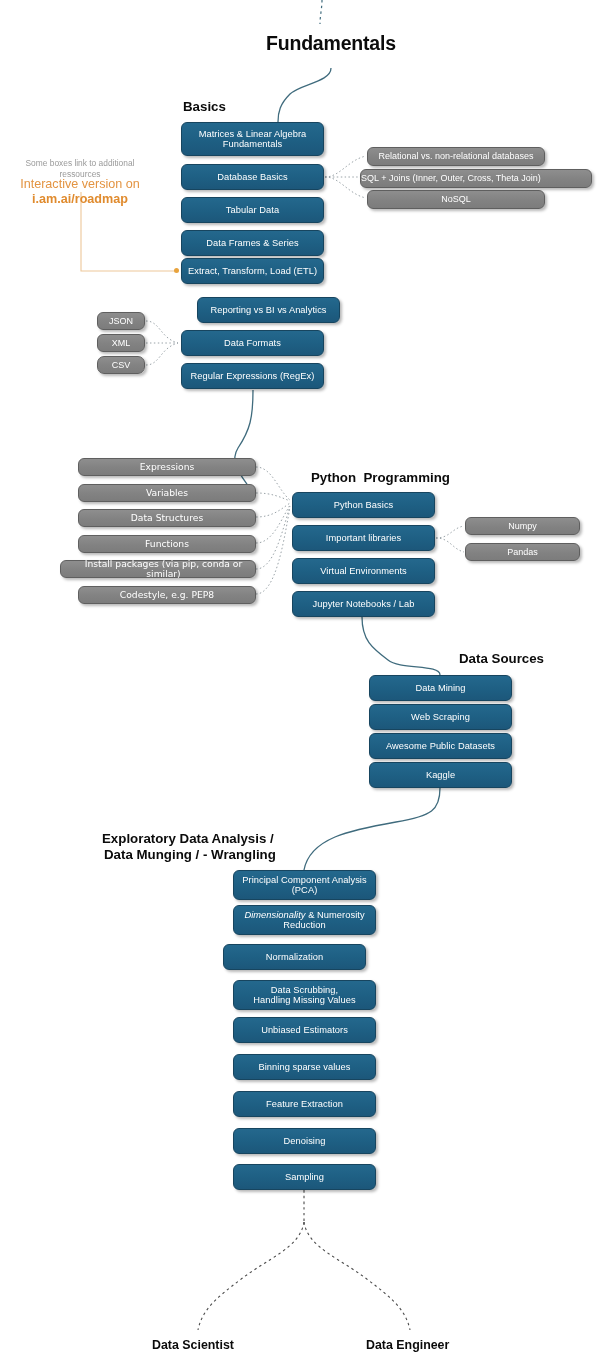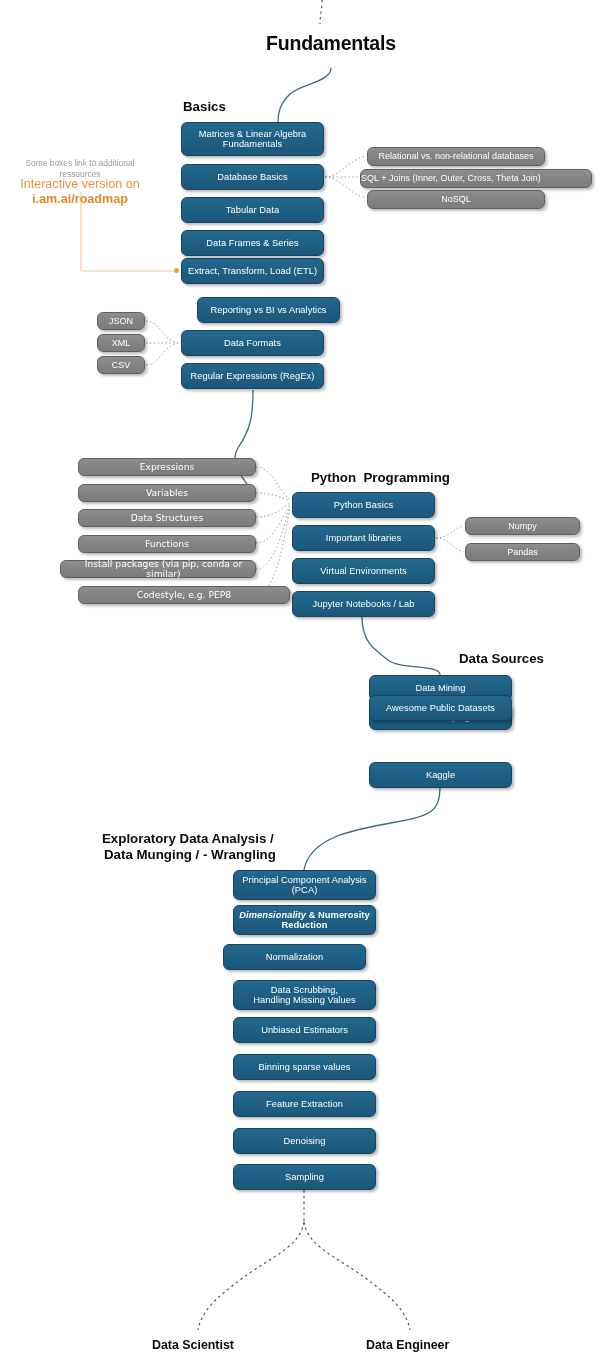--- a/index.html
+++ b/index.html
@@ -184,46 +184,46 @@
   <div class="node blue" style="left:197px; top:297px; width:143px; height:26px;">Reporting vs BI vs Analytics</div>
   <div class="node blue" style="left:181px; top:330px; width:143px; height:26px;">Data Formats</div>
   <div class="node blue" style="left:181px; top:363px; width:143px; height:26px;">Regular Expressions (RegEx)</div>
 
   <div class="node gray" style="left:367px; top:147px; width:178px; height:19px;">Relational vs. non-relational databases</div>
   <div class="node gray clipright" style="left:360px; top:169px; width:232px; height:19px; padding-left:0;">SQL + Joins (Inner, Outer, Cross, Theta Join)</div>
   <div class="node gray" style="left:367px; top:190px; width:178px; height:19px;">NoSQL</div>
 
   <div class="node gray" style="left:97px; top:312px; width:48px; height:18px;">JSON</div>
   <div class="node gray" style="left:97px; top:334px; width:48px; height:18px;">XML</div>
-  <div class="node gray" style="left:97px; top:356px; width:48px; height:18px;">CSV</div>
+  <div class="node gray" style="left:97px; top:356px; width:48px; height:18px;border-radius:7px;">CSV</div>
 
   <div class="node blue" style="left:292px; top:492px; width:143px; height:26px;">Python Basics</div>
   <div class="node blue" style="left:292px; top:525px; width:143px; height:26px;">Important libraries</div>
   <div class="node blue" style="left:292px; top:558px; width:143px; height:26px;">Virtual Environments</div>
   <div class="node blue" style="left:292px; top:591px; width:143px; height:26px;">Jupyter Notebooks / Lab</div>
 
   <div class="node gray alt" style="left:78px; top:458px; width:178px; height:18px;">Expressions</div>
   <div class="node gray alt" style="left:78px; top:484px; width:178px; height:18px;">Variables</div>
   <div class="node gray alt" style="left:78px; top:509px; width:178px; height:18px;">Data Structures</div>
   <div class="node gray alt" style="left:78px; top:535px; width:178px; height:18px;">Functions</div>
   <div class="node gray alt clipleft" style="left:60px; top:560px; width:196px; height:18px; padding-left:15px;">Install packages (via pip, conda or similar)</div>
-  <div class="node gray alt" style="left:78px; top:586px; width:212px; height:18px;">Codestyle, e.g. PEP8</div>
+  <div class="node gray alt" style="left:78px; top:586px; width:178px; height:18px;">Codestyle, e.g. PEP8</div>
 
   <div class="node gray" style="left:465px; top:517px; width:115px; height:18px;">Numpy</div>
   <div class="node gray" style="left:465px; top:543px; width:115px; height:18px;">Pandas</div>
 
   <div class="node blue" style="left:369px; top:675px; width:143px; height:26px;">Data Mining</div>
   <div class="node blue" style="left:369px; top:704px; width:143px; height:26px;">Web Scraping</div>
-  <div class="node blue" style="left:369px; top:695px; width:143px; height:26px;">Awesome Public Datasets</div>
+  <div class="node blue" style="left:369px; top:733px; width:143px; height:26px;">Awesome Public Datasets</div>
   <div class="node blue" style="left:369px; top:762px; width:143px; height:26px;">Kaggle</div>
 
   <div class="node blue" style="left:233px; top:870px; width:143px; height:30px;">
     <span class="txt"><span>Principal Component Analysis</span><br><span>(PCA)</span></span>
   </div>
-  <div class="node blue" style="left:233px; top:905px; width:143px; height:30px;font-weight:bold;">
+  <div class="node blue" style="left:233px; top:905px; width:143px; height:30px;">
     <span class="txt"><span class="ital">Dimensionality</span><span> &amp; Numerosity</span><br><span>Reduction</span></span>
   </div>
   <div class="node blue" style="left:223px; top:944px; width:143px; height:26px;">Normalization</div>
   <div class="node blue" style="left:233px; top:980px; width:143px; height:30px;">
     <span class="txt"><span>Data Scrubbing,</span><br><span>Handling Missing Values</span></span>
   </div>
   <div class="node blue" style="left:233px; top:1017px; width:143px; height:26px;">Unbiased Estimators</div>
   <div class="node blue" style="left:233px; top:1054px; width:143px; height:26px;">Binning sparse values</div>
   <div class="node blue" style="left:233px; top:1091px; width:143px; height:26px;">Feature Extraction</div>
   <div class="node blue" style="left:233px; top:1128px; width:143px; height:26px;">Denoising</div>

